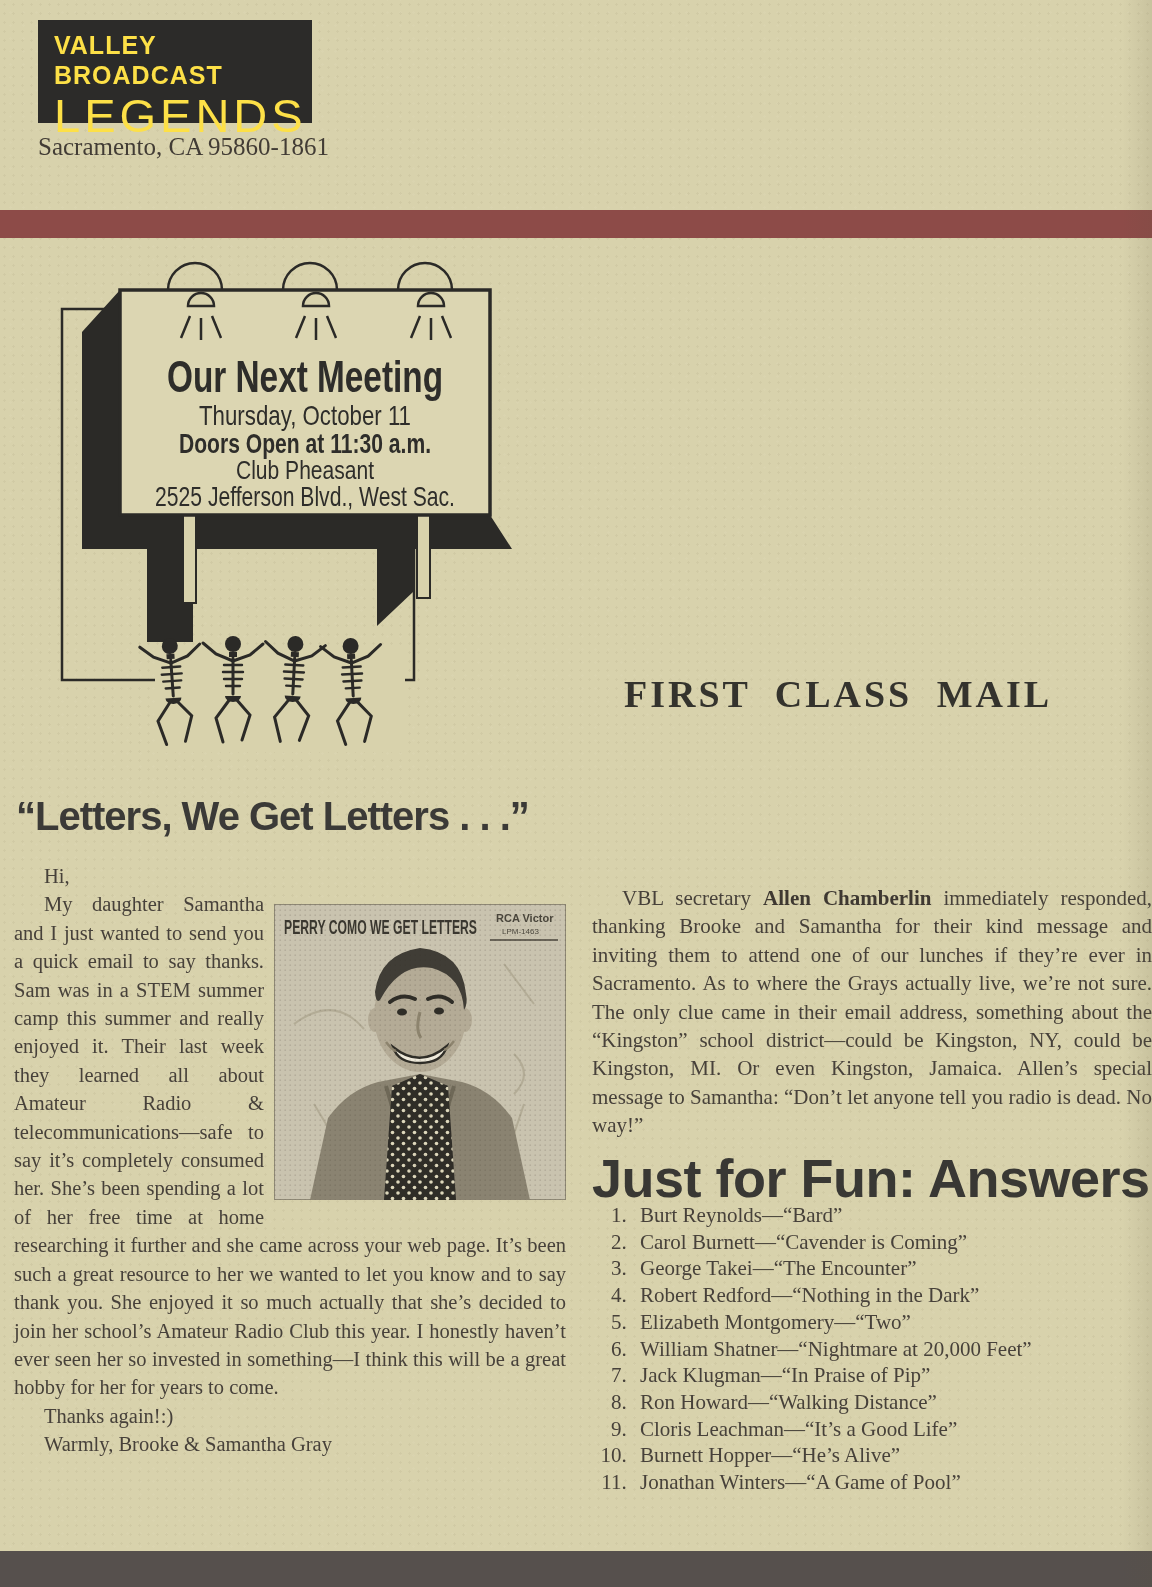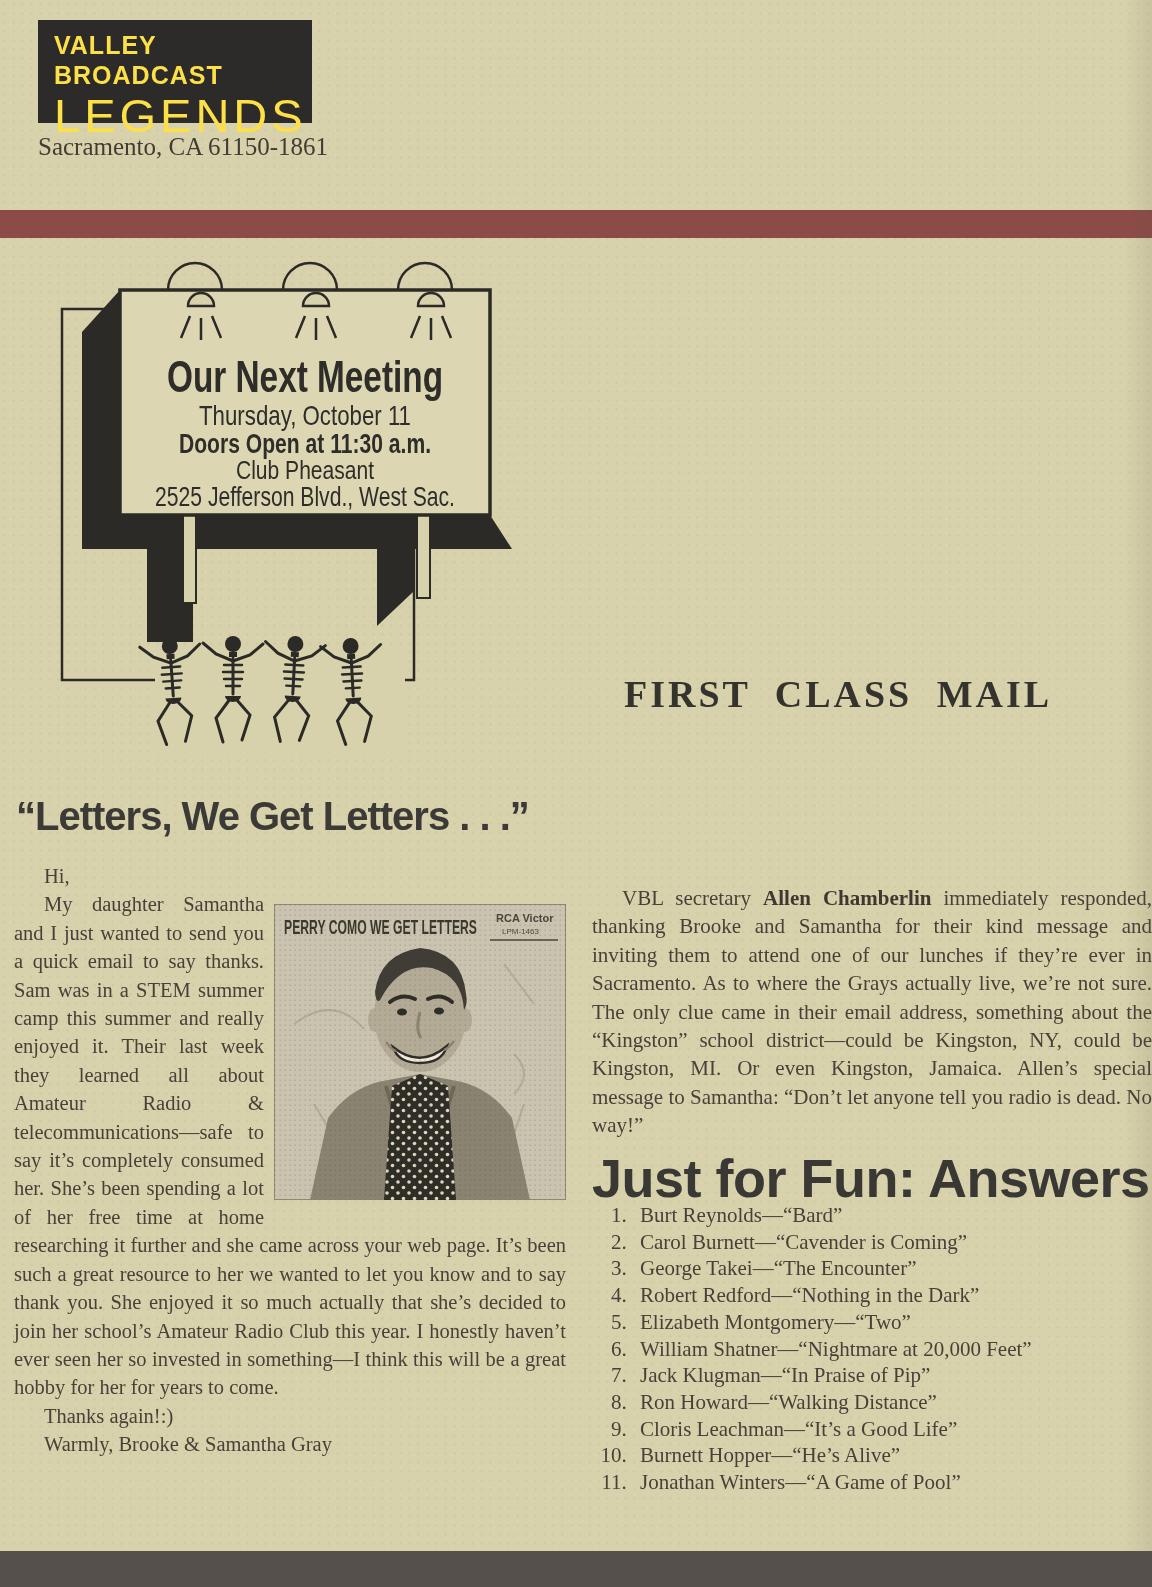--- a/index.html
+++ b/index.html
@@ -61,21 +61,21 @@
 </head>
 <body>
 
 <div class="page">
 
   <div class="logo-box">
     <div class="logo-line1">VALLEY BROADCAST</div>
     <div class="logo-line2">LEGENDS</div>
   </div>
   <div class="address">
-    <div>Sacramento, CA 61150-1861</div>
+    <div>Sacramento, CA 95860-1861</div>
   </div>
   <div class="maroon-bar"></div>
 
   <svg class="billboard" width="560" height="500" viewBox="0 0 560 500">
     <defs>
       <g id="lamp">
         <path d="M-27,0 A27,27 0 0 1 27,0" fill="none" stroke="#2b2a27" stroke-width="2.5"></path>
         <g transform="translate(6,0)">
           <path d="M-13,16 A13,13 0 0 1 13,16 Z" fill="#d8d2ac" stroke="#2b2a27" stroke-width="2.5"></path>
           <path d="M-11,26 L-20,48 M0,28 L0,50 M11,26 L20,48" fill="none" stroke="#2b2a27" stroke-width="2.5"></path>

